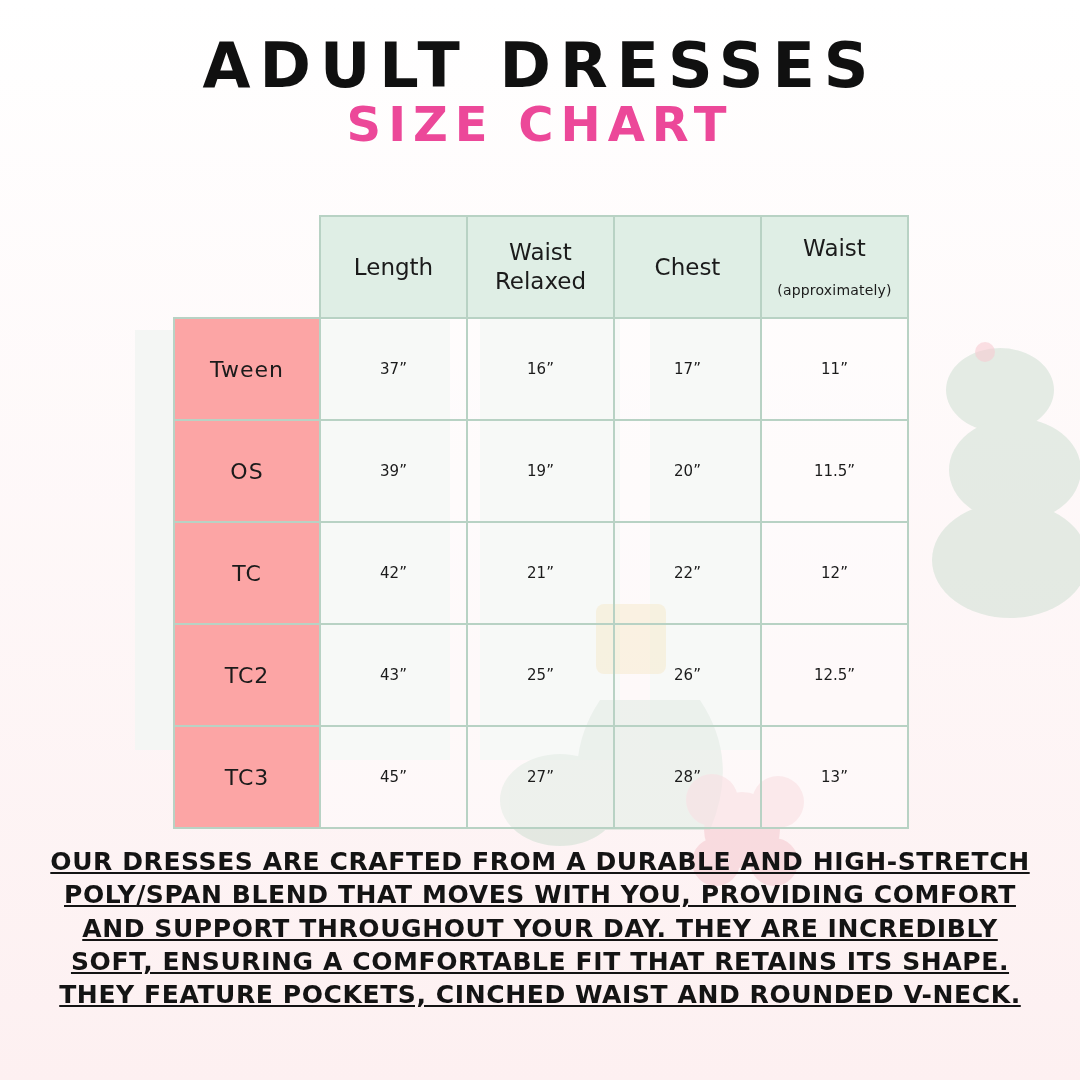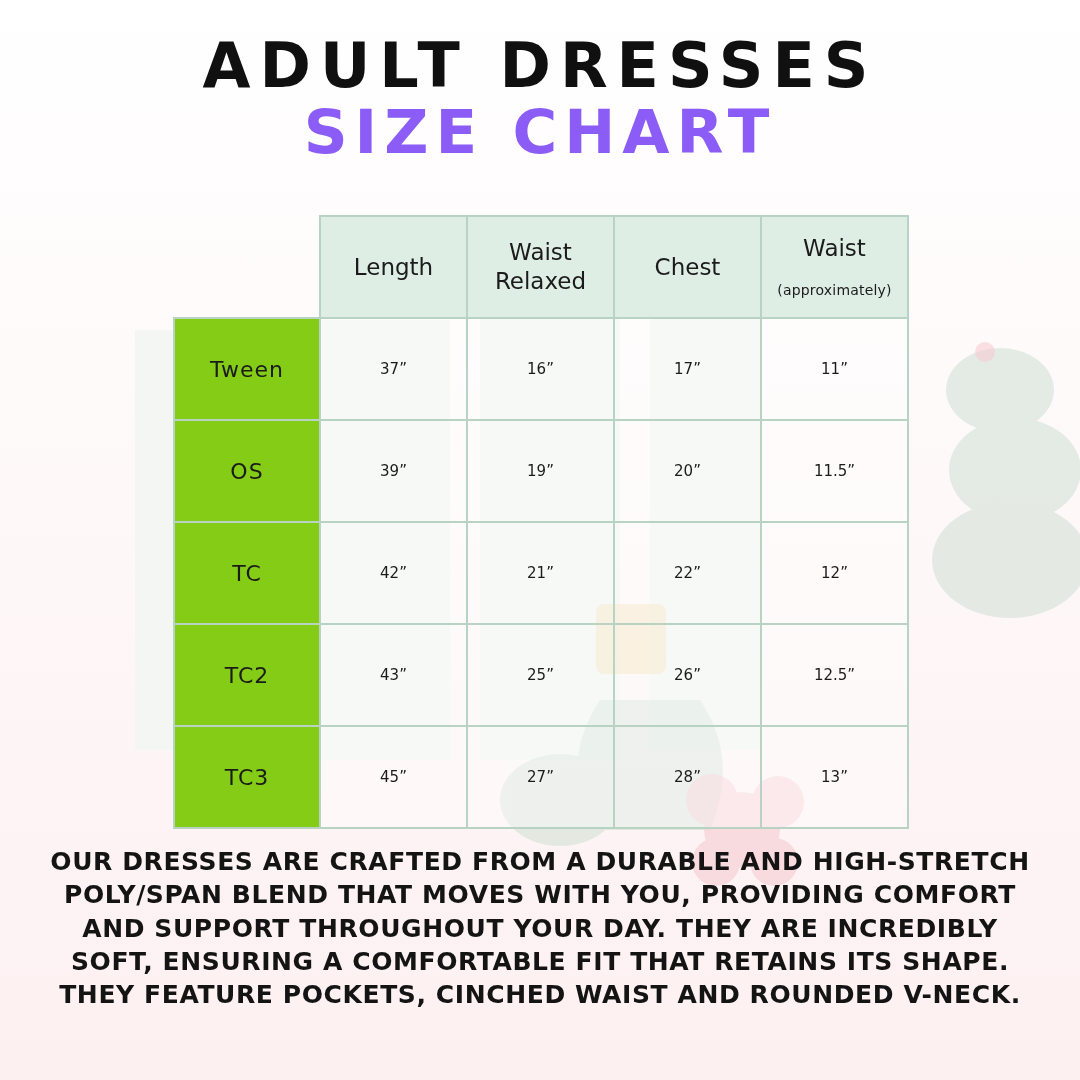--- a/index.html
+++ b/index.html
@@ -41,24 +41,24 @@
     font-family: "DejaVu Sans", sans-serif;
     font-size: 62px;
     font-weight: 700;
     letter-spacing: 9px;
     color: #101010;
     line-height: 1.02;
     white-space: nowrap;
   }
   .title-line2 {
     font-family: "DejaVu Sans", sans-serif;
-    font-size: 61px;
+    font-size: 48px;
     font-weight: 700;
     letter-spacing: 7px;
-    color: #8b5cf6;
+    color: #ec4899;
     line-height: 1.15;
     white-space: nowrap;
   }
 
   
   .table-wrap {
     position: absolute;
     left: 173px;
     top: 215px;
     width: 734px;
@@ -95,21 +95,21 @@
     font-size: 14px;
     margin-top: 19px;
     letter-spacing: .2px;
   }
   tbody td {
     height: 98px;
     font-size: 15px;
     background: rgba(255,255,255,0.38);
   }
   tbody td.row-label {
-    background: #84cc16;
+    background: #fca5a5;
     font-size: 22px;
     letter-spacing: 1px;
   }
   col.c-label { width: 146px; }
   col.c-data  { width: 147px; }
 
   
   .footer-text {
     position: absolute;
     left: 0;
@@ -117,20 +117,21 @@
     top: 845px;
     padding: 0 44px;
     text-align: center;
     font-family: "DejaVu Sans", sans-serif;
     font-size: 25px;
     font-weight: 700;
     letter-spacing: 0.6px;
     line-height: 1.33;
     color: #141414;
     text-transform: uppercase;
+    text-decoration: underline;
   }
 </style>
 </head>
 <body>
 
 <svg class="watermark" viewBox="0 0 1080 1080" xmlns="http://www.w3.org/2000/svg">
   <defs>
     <linearGradient id="pinkfade" x1="0" y1="0" x2="0" y2="1">
       <stop offset="0%" stop-color="#ffffff"></stop>
       <stop offset="100%" stop-color="#fdf0f1"></stop>

